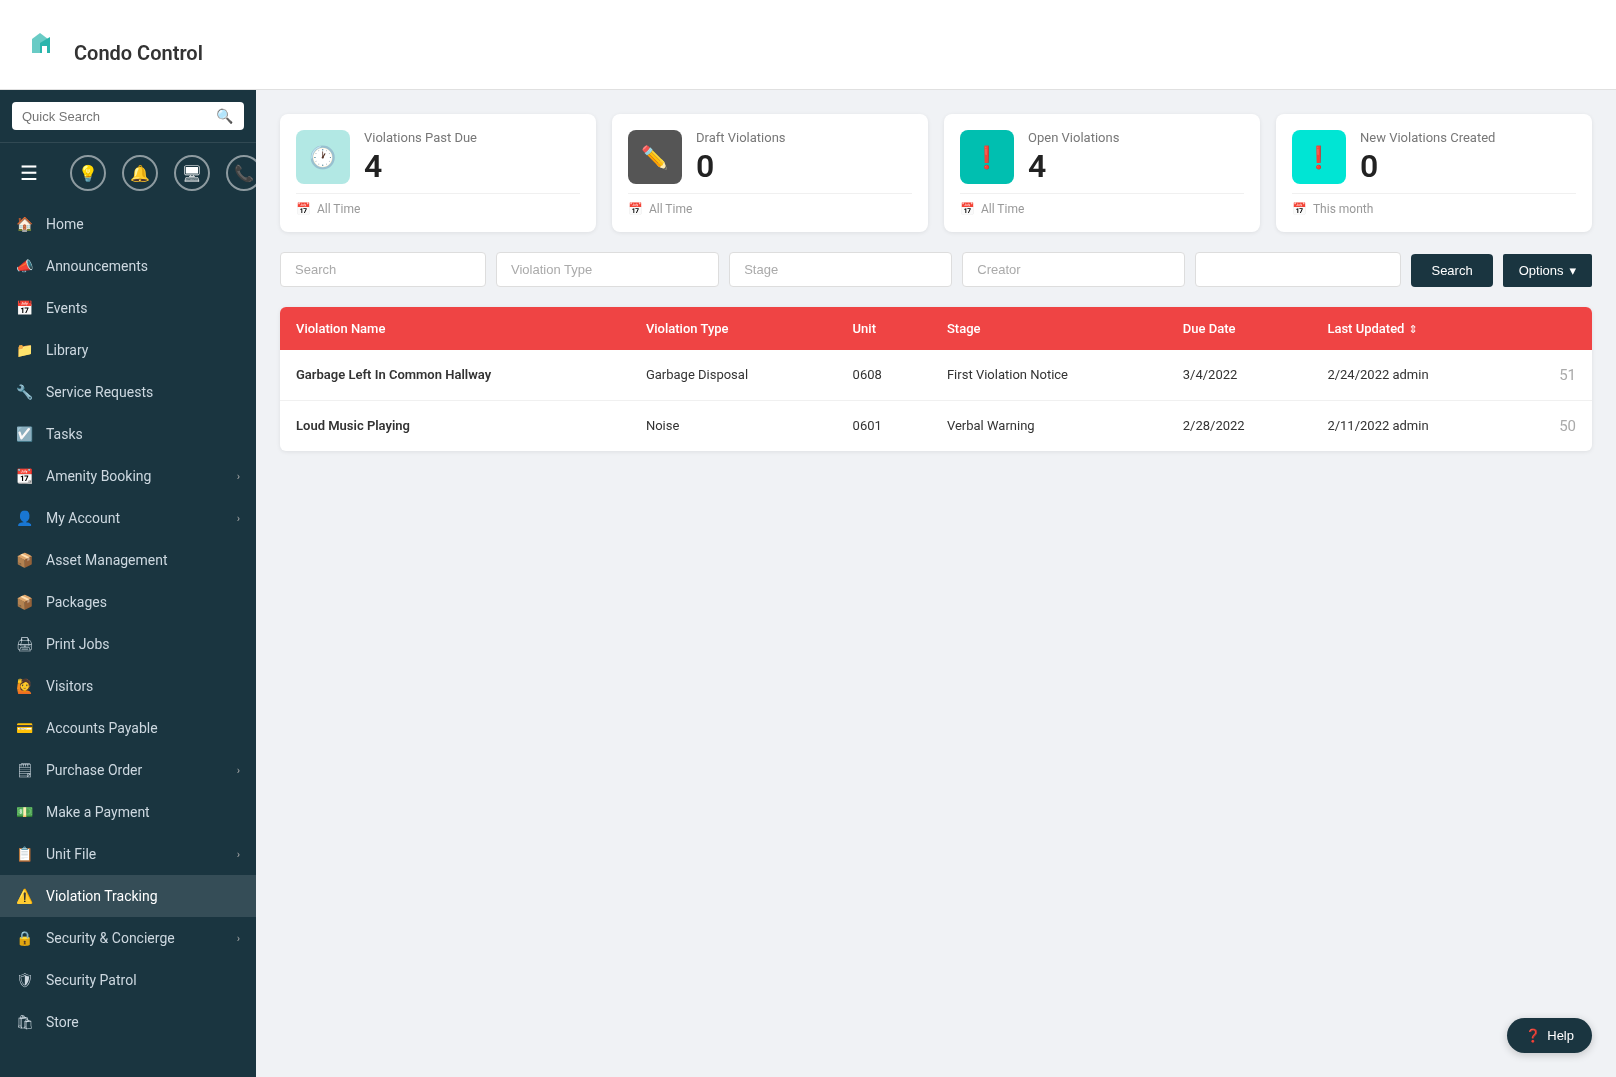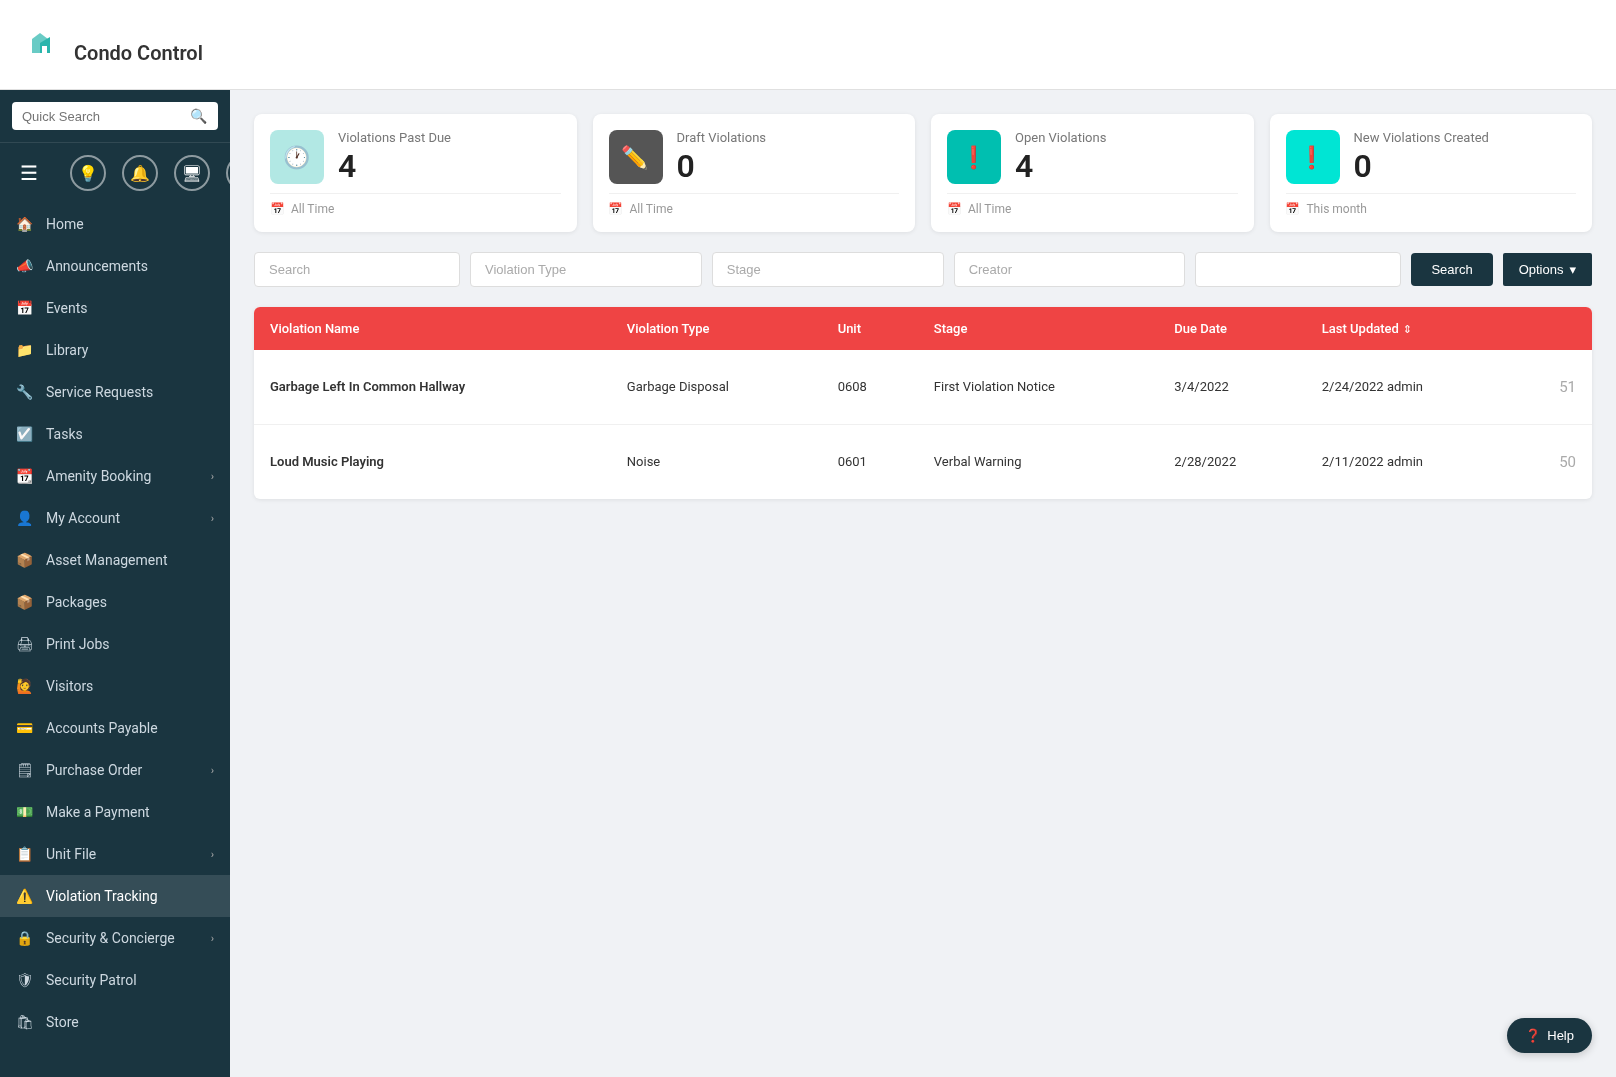--- a/index.html
+++ b/index.html
@@ -33,21 +33,21 @@
 
     
     .main-layout {
       display: flex;
       flex: 1;
       overflow: hidden;
     }
 
     
     .sidebar {
-      width: 230px;
+      width: 256px;
       background: #1a3540;
       color: #fff;
       display: flex;
       flex-direction: column;
       overflow-y: auto;
       flex-shrink: 0;
     }
     .search-box {
       padding: 12px;
       background: #1a3540;
@@ -159,21 +159,21 @@
       display: flex; align-items: center; gap: 6px;
       font-size: 12px; color: #999;
       border-top: 1px solid #f0f0f0;
       padding-top: 8px;
     }
 
     
     .filter-bar {
       display: flex;
       gap: 10px;
-      align-items: center;
+      align-items: flex-end;
     }
     .filter-input {
       padding: 9px 14px;
       border: 1px solid #ddd;
       border-radius: 4px;
       font-size: 13px;
       color: #555;
       background: #fff;
       outline: none;
     }
@@ -223,21 +223,21 @@
       font-weight: 500;
       font-size: 13px;
     }
     thead th.sortable { cursor: pointer; }
     thead th .sort-arrow { margin-left: 4px; font-size: 11px; }
     tbody tr {
       border-bottom: 1px solid #f0f0f0;
     }
     tbody tr:last-child { border-bottom: none; }
     tbody td {
-      padding: 28px 16px;
+      padding: 16px 16px;
       color: #333;
       vertical-align: middle;
     }
     tbody td:first-child { font-weight: 600; }
     .col-num { color: #aaa; font-size: 15px; text-align: right; }
 
     
     .help-btn {
       position: fixed;
       bottom: 24px;

